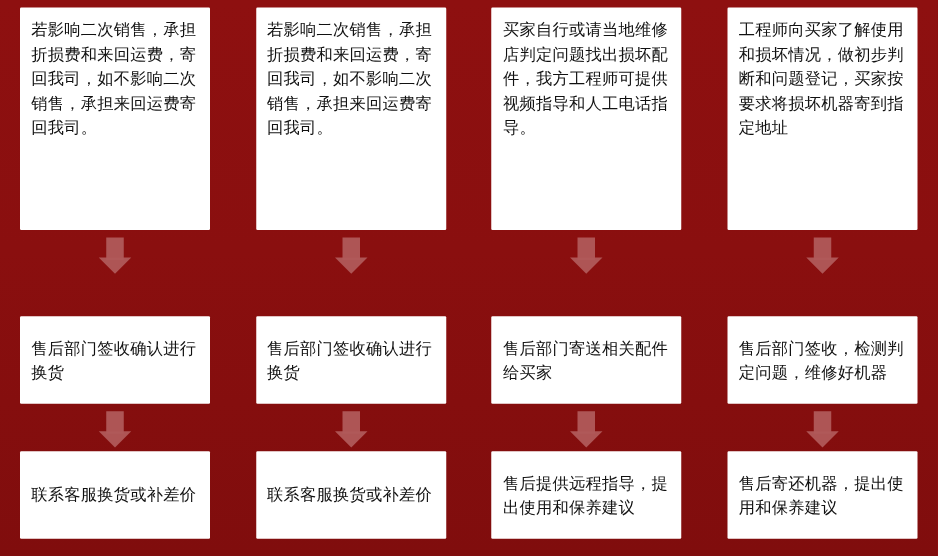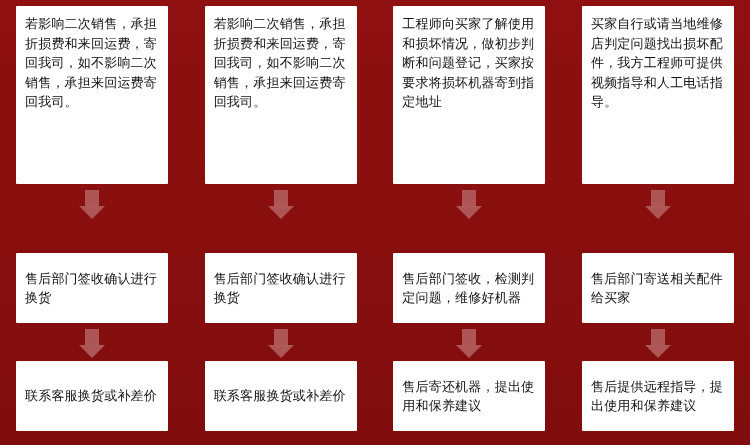--- a/index.html
+++ b/index.html
@@ -136,52 +136,52 @@
         <div class="shaft"></div>
         <div class="head"></div>
       </div>
       <div class="card row3">
         <span class="txt">联系客服换货或补差价</span>
       </div>
     </div>
 
     <div class="column">
       <div class="card row1">
+        <span class="txt">买家自行或请当地维修店判定问题找出损坏配件，我方工程师可提供视频指导和人工电话指导。</span>
+      </div>
+      <div class="arrow">
+        <div class="shaft"></div>
+        <div class="head"></div>
+      </div>
+      <div class="card row2">
+        <span class="txt">售后部门寄送相关配件给买家</span>
+      </div>
+      <div class="arrow">
+        <div class="shaft"></div>
+        <div class="head"></div>
+      </div>
+      <div class="card row3">
+        <span class="txt">售后提供远程指导，提出使用和保养建议</span>
+      </div>
+    </div>
+
+    <div class="column">
+      <div class="card row1">
         <span class="txt">工程师向买家了解使用和损坏情况，做初步判断和问题登记，买家按要求将损坏机器寄到指定地址</span>
       </div>
       <div class="arrow">
         <div class="shaft"></div>
         <div class="head"></div>
       </div>
       <div class="card row2">
         <span class="txt">售后部门签收，检测判定问题，维修好机器</span>
       </div>
       <div class="arrow">
         <div class="shaft"></div>
         <div class="head"></div>
       </div>
       <div class="card row3">
         <span class="txt">售后寄还机器，提出使用和保养建议</span>
       </div>
     </div>
 
-    <div class="column">
-      <div class="card row1">
-        <span class="txt">买家自行或请当地维修店判定问题找出损坏配件，我方工程师可提供视频指导和人工电话指导。</span>
-      </div>
-      <div class="arrow">
-        <div class="shaft"></div>
-        <div class="head"></div>
-      </div>
-      <div class="card row2">
-        <span class="txt">售后部门寄送相关配件给买家</span>
-      </div>
-      <div class="arrow">
-        <div class="shaft"></div>
-        <div class="head"></div>
-      </div>
-      <div class="card row3">
-        <span class="txt">售后提供远程指导，提出使用和保养建议</span>
-      </div>
-    </div>
-
   </div>
 </div>
 
 </body></html>

